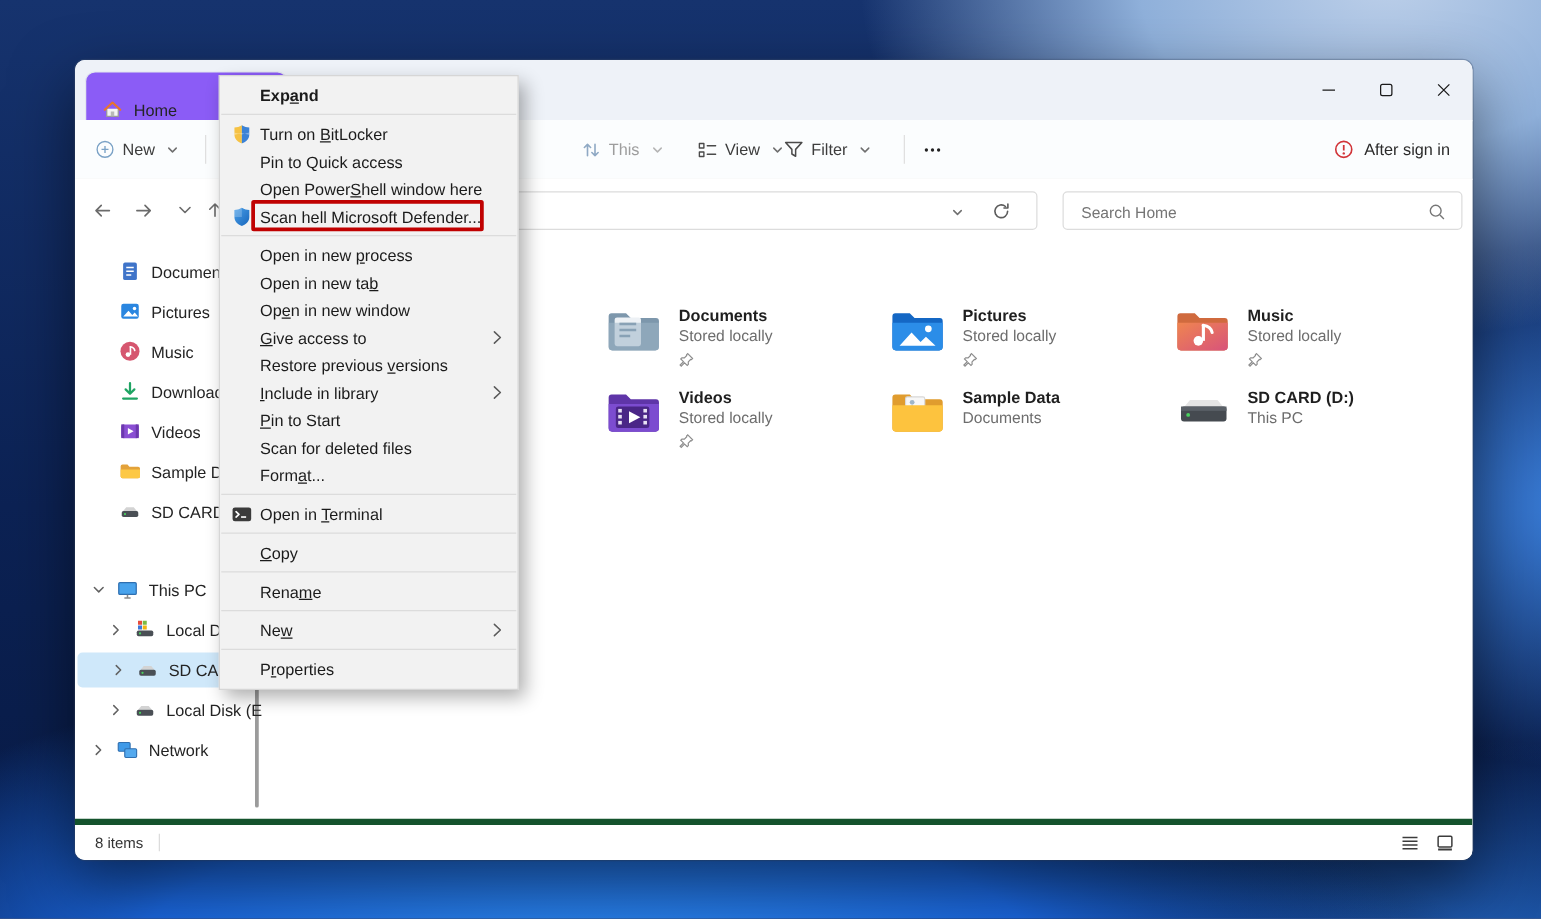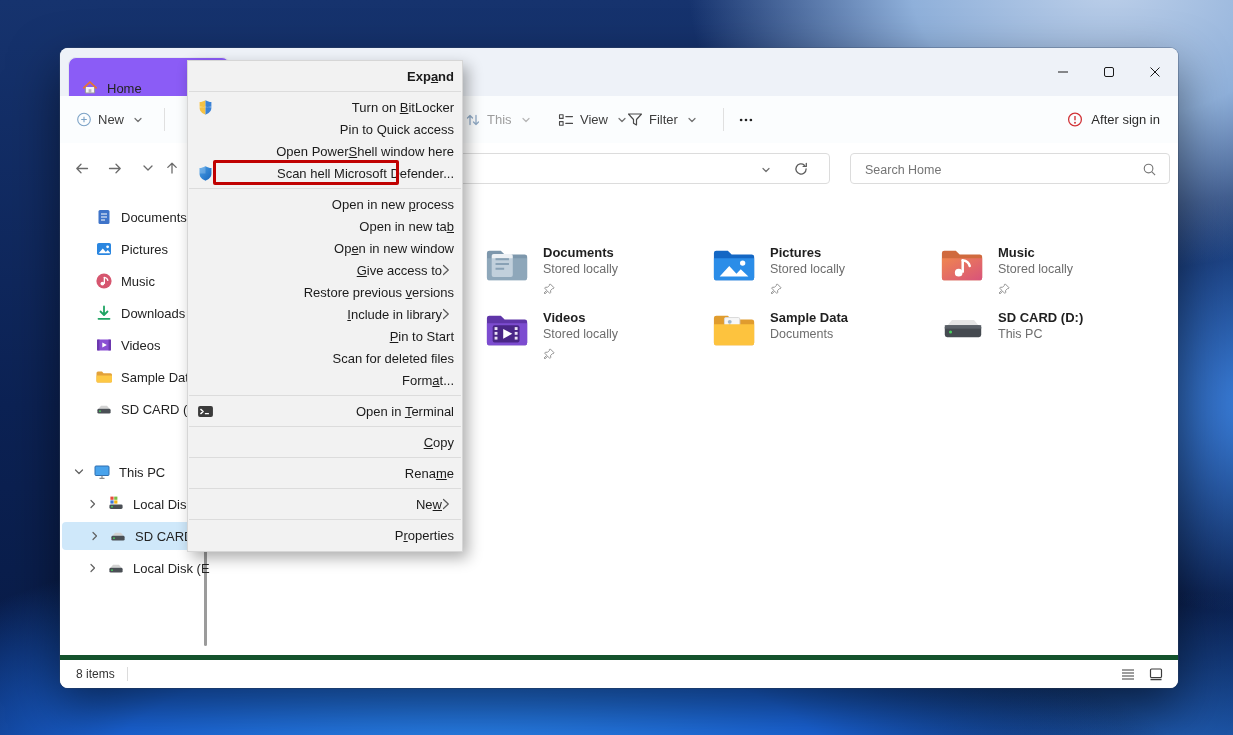--- a/index.html
+++ b/index.html
@@ -54,22 +54,22 @@
   .tile .tsub{font-size:12.5px;color:#6d6d6d;line-height:17px;}
   .tile .tpin{margin-top:3px;height:12px;}
   .empty-hint{position:absolute;left:0;right:0;top:228px;text-align:center;font-size:13px;color:#8a8a8a;}
 
   .statusbar{position:absolute;left:0;right:0;bottom:0;height:28px;background:#fff;border-top:5px solid #14532d;display:flex;align-items:center;}
   .status-count{font-size:12px;color:#333;margin-left:16px;}
   .status-sep{width:1px;height:14px;background:#dcdcdc;margin-left:12px;}
   .status-icons{position:absolute;right:14px;top:0;height:28px;display:flex;align-items:center;gap:12px;}
 
   
-  .context-menu{position:absolute;left:187px;top:60px;width:276px;background:#f2f2f2;border:1px solid #d6d6d6;
-    box-shadow:5px 6px 14px rgba(0,0,0,.32);padding:4px 0 5px 0;z-index:50;box-sizing:border-box;text-align:right;}
+  .context-menu{position:absolute;left:175px;top:60px;width:240px;background:#f2f2f2;border:1px solid #d6d6d6;
+    box-shadow:5px 6px 14px rgba(0,0,0,.32);padding:4px 0 5px 0;z-index:50;box-sizing:border-box;}
   .menu-item{position:relative;height:22px;display:flex;align-items:center;padding:0 8px 0 9px;font-size:13px;color:#1b1b1b;}
   .menu-item.bold{font-weight:700;}
   .menu-icon{width:23px;flex:none;display:flex;align-items:center;}
   .menu-label{flex:1;white-space:nowrap;}
   .menu-label u{text-decoration:underline;}
   .menu-arrow{flex:none;margin-right:4px;display:flex;align-items:center;}
   .menu-sep{height:1px;background:#dcdcdc;margin:4px 1px;}
   .red-box{position:absolute;left:25px;top:-2px;width:186px;height:25px;border:3px solid #c00101;border-radius:2px;box-sizing:border-box;pointer-events:none;}
 
   .i16{display:inline-flex;width:16px;height:16px;align-items:center;justify-content:center;}
@@ -384,20 +384,34 @@
             </svg>
           </span>
           <span class="sic">
             <svg width="18" height="18" viewBox="0 0 18 18">
               <path d="M3.5 8.8L6 5.8h6l2.5 3z" fill="#d3d3d3"></path>
               <rect x="2.4" y="8.8" width="13.2" height="4.8" rx="1.4" fill="#4a4f55"></rect>
               <circle cx="5" cy="11.2" r=".9" fill="#49d05e"></circle>
             </svg>
           </span>
           <span class="slab">Local Disk (E:)</span>
+        </div>
+        <div class="side-item" style="top: 392px;">
+          <span class="chev" style="margin-left: 12px;">
+            <svg width="12" height="12" viewBox="0 0 12 12">
+              <path d="M4 2.5L7.5 6 4 9.5" fill="none" stroke-linecap="round" stroke-linejoin="round" stroke="#616161" stroke-width="1.2"></path>
+            </svg>
+          </span>
+          <span class="sic">
+            <svg width="18" height="18" viewBox="0 0 18 18">
+              <rect x="1.6" y="3" width="9.5" height="7" rx="1" fill="#3f9ae8" stroke="#2f6fb0" stroke-width=".9"></rect>
+              <rect x="6.8" y="8" width="9.5" height="7" rx="1" fill="#54a9ee" stroke="#2f6fb0" stroke-width=".9"></rect>
+            </svg>
+          </span>
+          <span class="slab">Network</span>
         </div>
       </div>
 
     <div class="content">
     <div class="tile" style="left: 275px; top: 51px;">
           <span class="ticon"><svg width="46" height="40" viewBox="0 0 48 40">
               <path d="M2 7.5Q2 5 4.5 5h12l4 4h21Q44 9 44 11.5V33q0 3-3 3H5q-3 0-3-3z" fill="#7d97ac"></path>
               <rect x="7" y="8.5" width="22" height="24" rx="2" fill="#edf1f5"></rect>
               <g stroke="#6f8aa0" stroke-width="2">
                 <path d="M11 14h14M11 19h14M11 24h9"></path>

